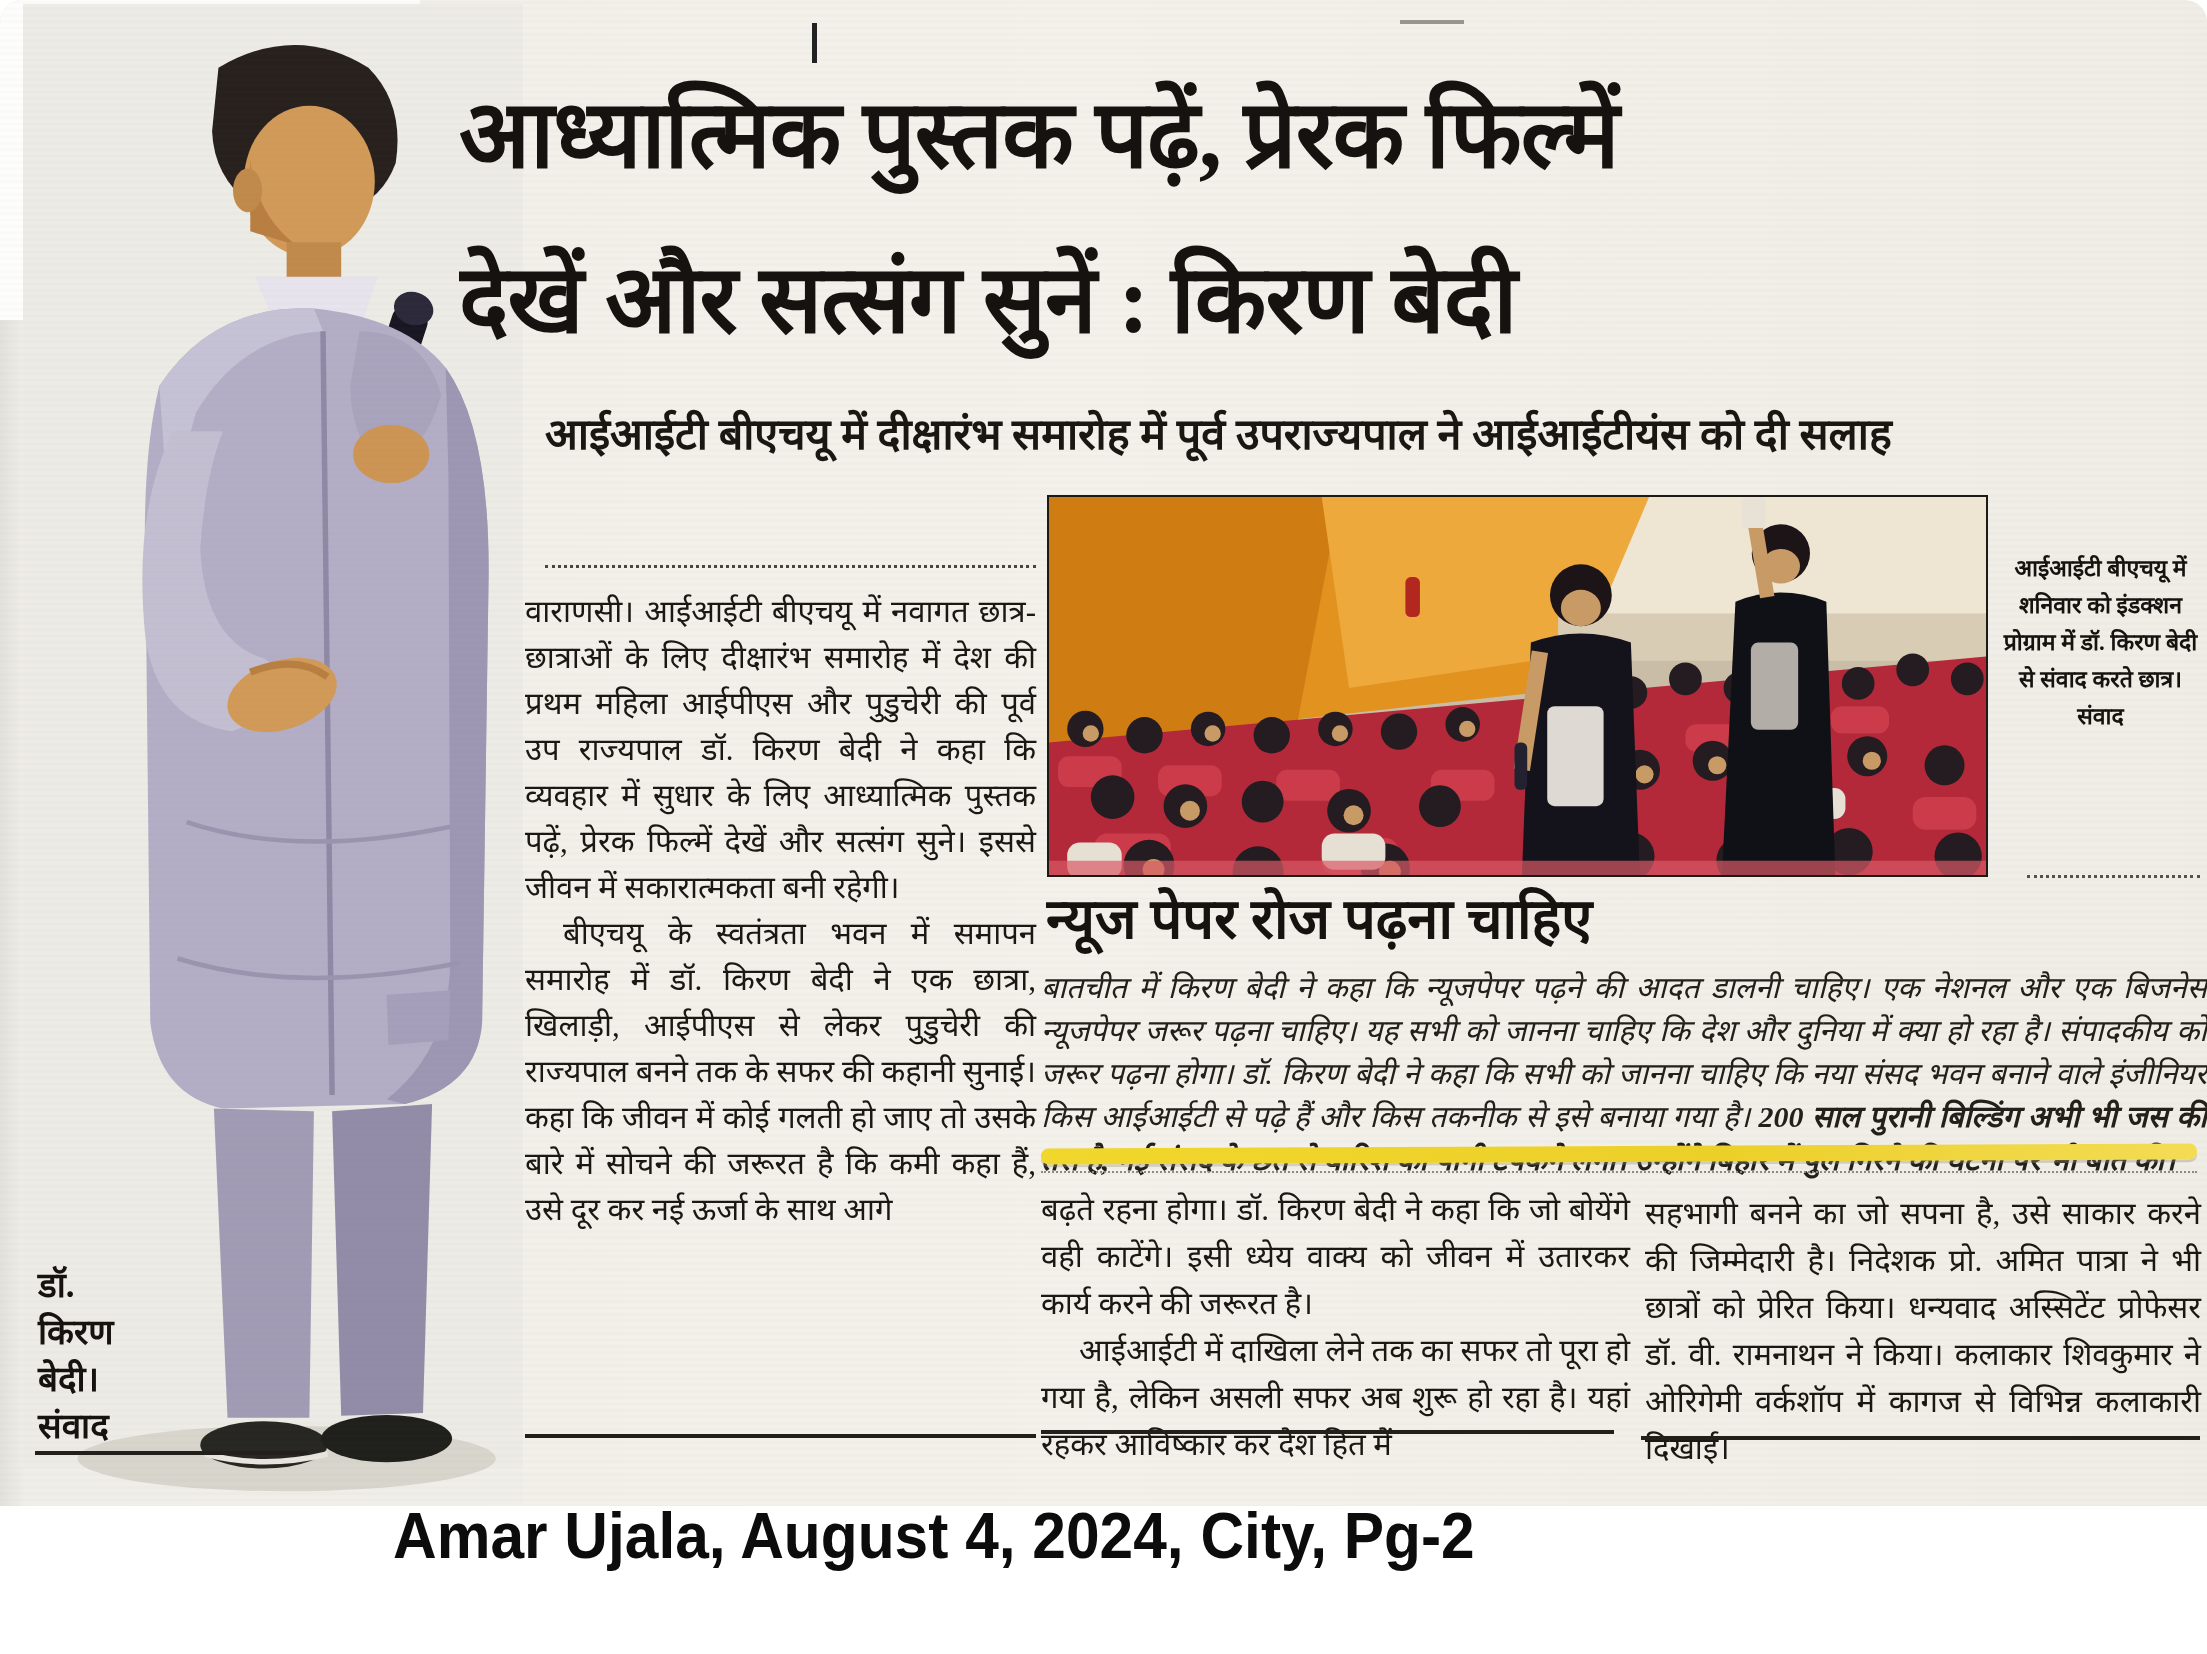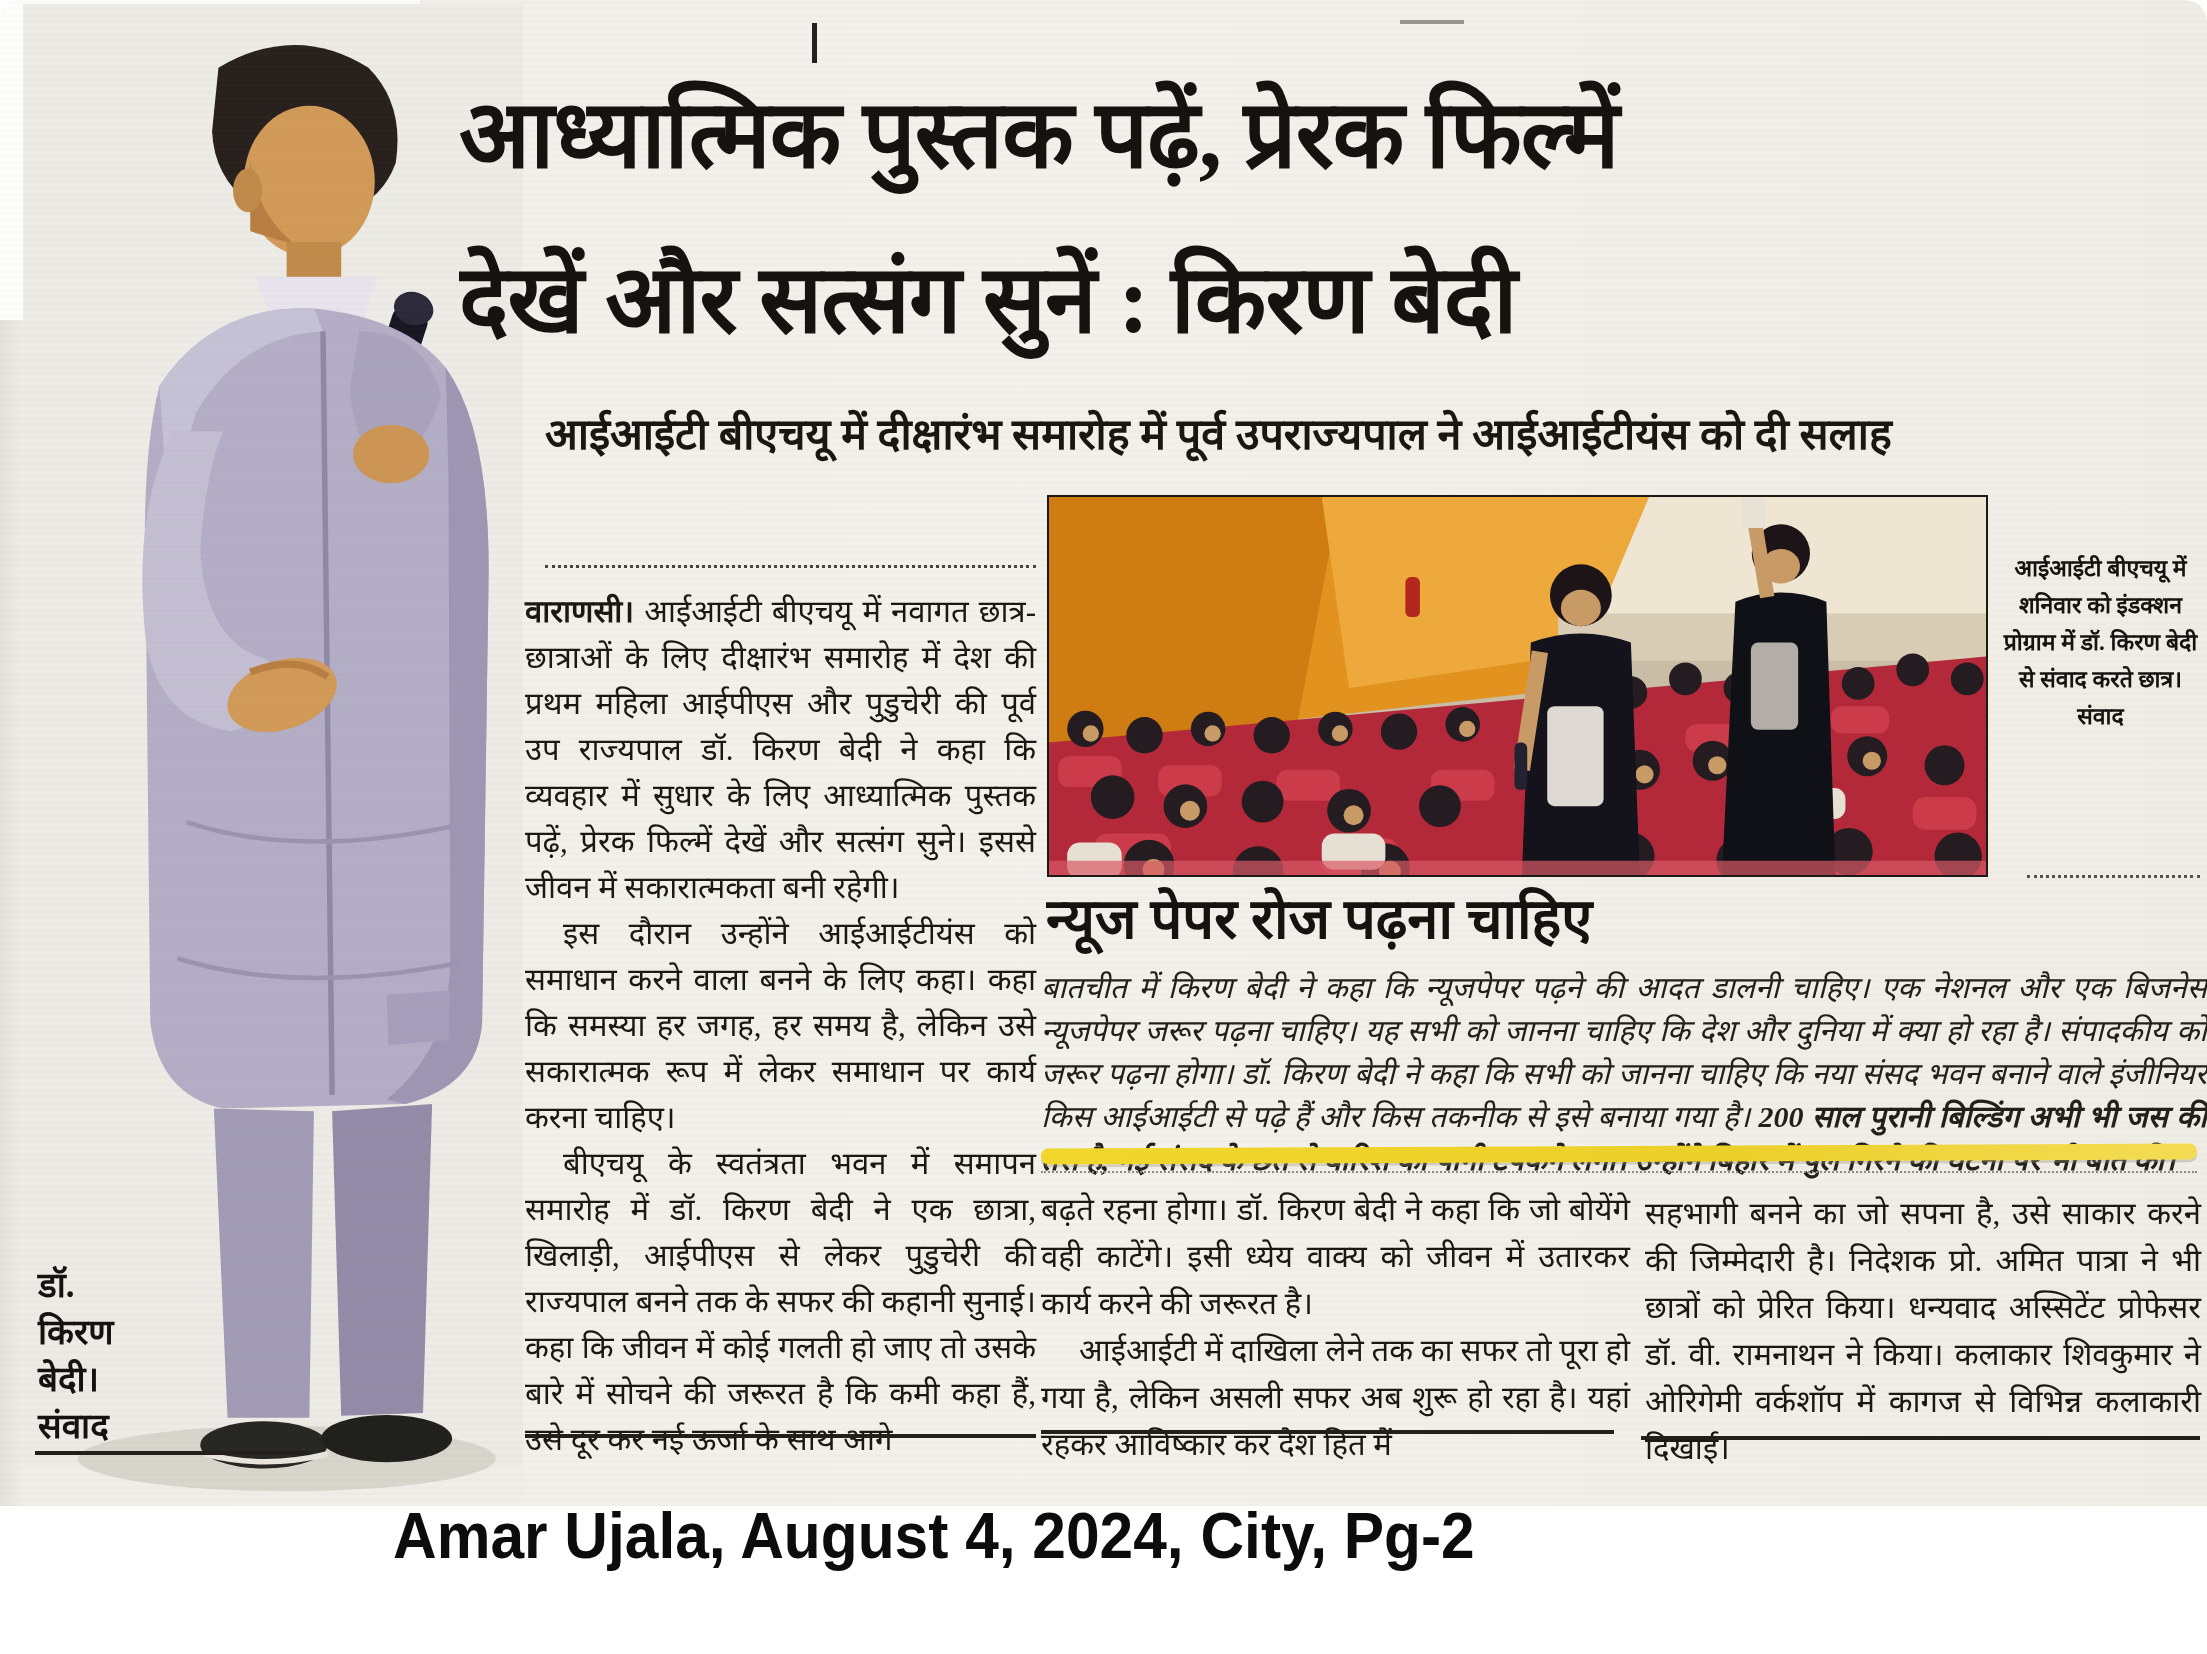--- a/index.html
+++ b/index.html
@@ -44,21 +44,21 @@
   .byline-rule{
     position:absolute;left:545px;top:565px;width:491px;height:0;
     border-top:3.6px dotted #4a463f;
   }
   .col1{
     position:absolute;left:525px;top:589px;width:511px;height:846px;
     font-size:31px;line-height:46px;text-align:justify;color:#1b1814;
   }
   .col1 p{margin:0;}
   .col1 p.indent{text-indent:38px;}
-  .lead-bold{font-weight:700;}
+  .lead-bold{font-weight:400;}
   .col1-rule{position:absolute;left:525px;top:1434px;width:511px;height:3.6px;background:#23201b;}
 
   
   .photo{
     position:absolute;left:1047px;top:495px;width:941px;height:382px;
     border:2.7px solid #1d1a16;box-sizing:border-box;background:#d9cfc0;overflow:hidden;
   }
   
   .right-caption{
     position:absolute;left:1998px;top:502px;width:205px;height:364px;
@@ -186,21 +186,20 @@
     <span class="l1">आध्यात्मिक पुस्तक पढ़ें, प्रेरक फिल्में</span>
     <span class="l2">देखें और सत्संग सुनें : किरण बेदी</span>
   </div>
 
   <div class="subheadline">आईआईटी बीएचयू में दीक्षारंभ समारोह में पूर्व उपराज्यपाल ने आईआईटीयंस को दी सलाह</div>
 
   <div class="byline-rule"></div>
 
   <div class="col1">
     <p><span class="lead-bold">वाराणसी।</span><span> आईआईटी बीएचयू में नवागत छात्र-छात्राओं के लिए दीक्षारंभ समारोह में देश की प्रथम महिला आईपीएस और पुडुचेरी की पूर्व उप राज्यपाल डॉ. किरण बेदी ने कहा कि व्यवहार में सुधार के लिए आध्यात्मिक पुस्तक पढ़ें, प्रेरक फिल्में देखें और सत्संग सुने। इससे जीवन में सकारात्मकता बनी रहेगी।</span></p>
-    <p class="indent">इस दौरान उन्होंने आईआईटीयंस को समाधान करने वाला बनने के लिए कहा। कहा कि समस्या हर जगह, हर समय है, लेकिन उसे सकारात्मक रूप में लेकर समाधान पर कार्य करना चाहिए।</p>
     <p class="indent">बीएचयू के स्वतंत्रता भवन में समापन समारोह में डॉ. किरण बेदी ने एक छात्रा, खिलाड़ी, आईपीएस से लेकर पुडुचेरी की राज्यपाल बनने तक के सफर की कहानी सुनाई। कहा कि जीवन में कोई गलती हो जाए तो उसके बारे में सोचने की जरूरत है कि कमी कहा हैं, उसे दूर कर नई ऊर्जा के साथ आगे</p>
   </div>
   <div class="col1-rule"></div>
 
   <div class="photo">
     <svg width="941" height="382" viewBox="0 0 1035 420" xmlns="http://www.w3.org/2000/svg">
       <rect x="0" y="0" width="1035" height="420" fill="#c9bda8"></rect>
 
       <polygon points="0,0 660,0 580,210 0,275" fill="#e2921f"></polygon>
       <polygon points="0,0 320,0 270,265 0,300" fill="#cf7c12"></polygon>

